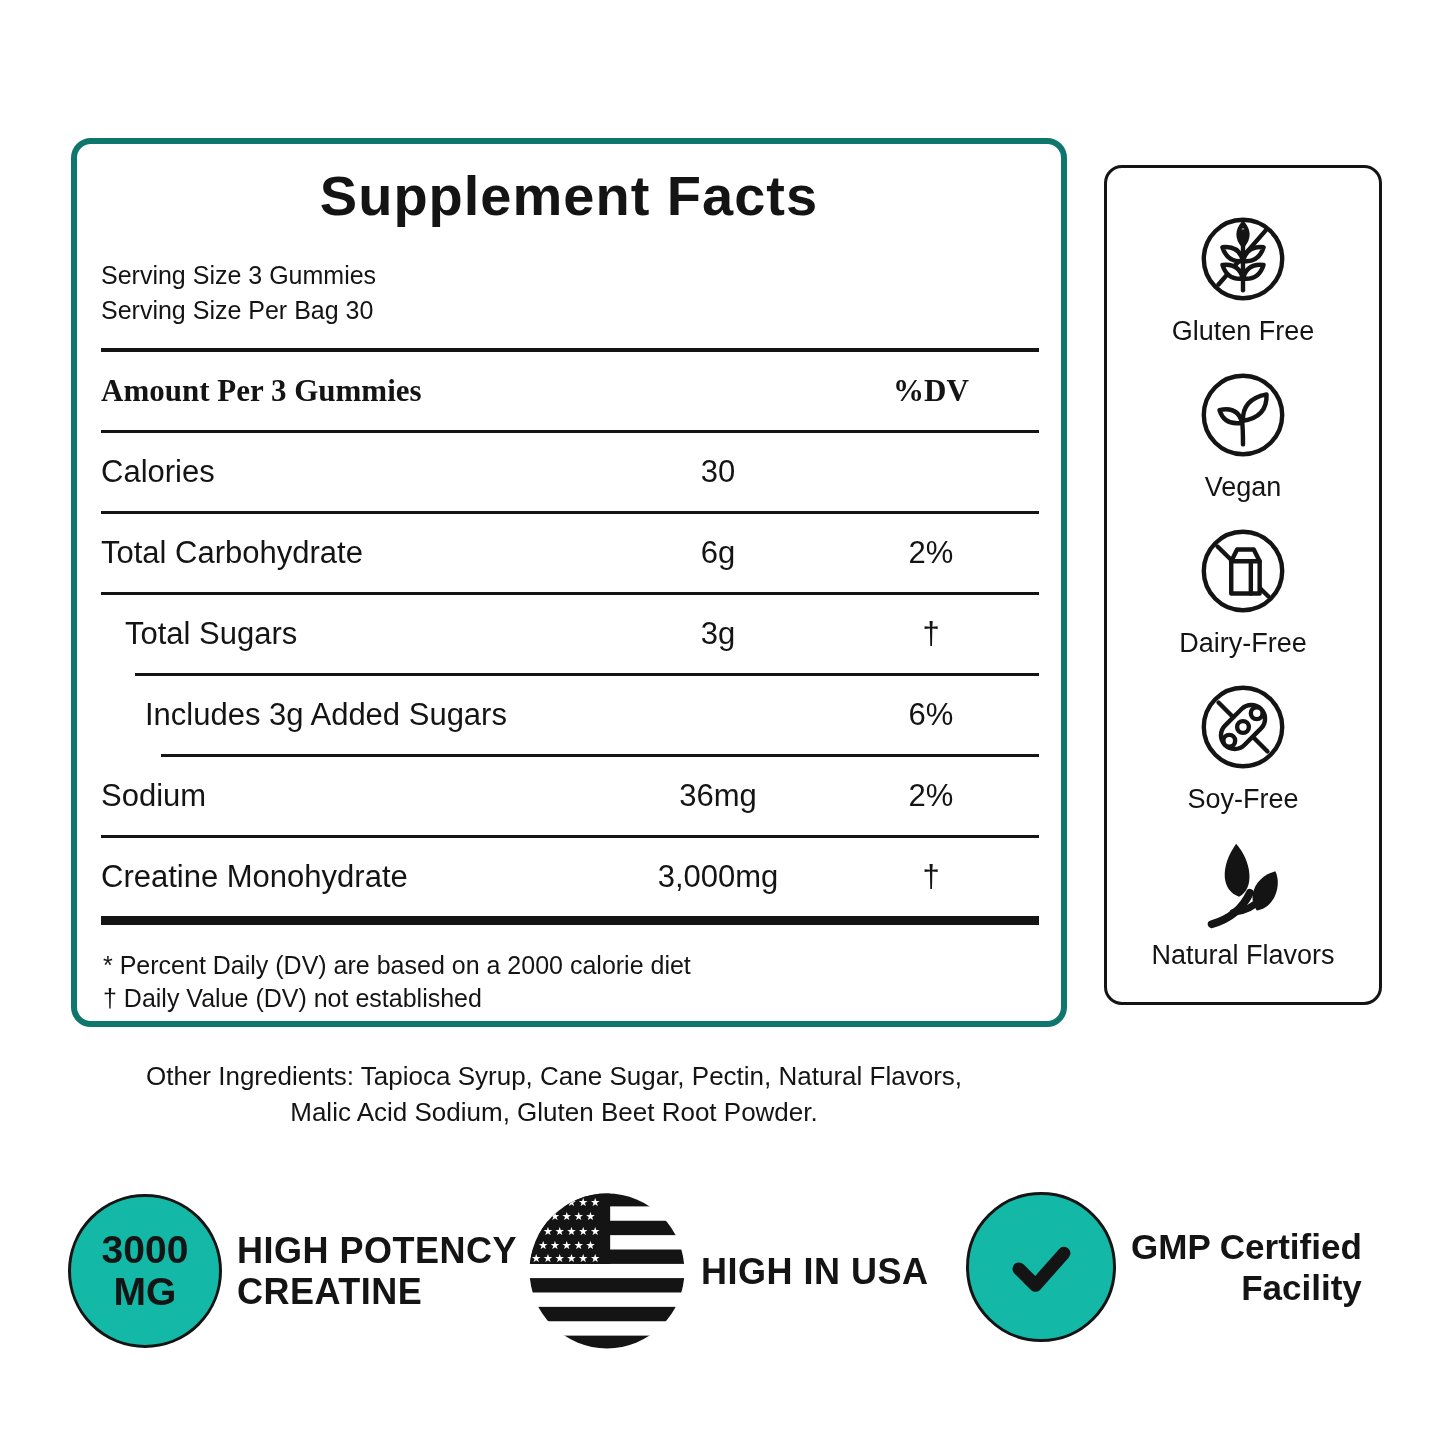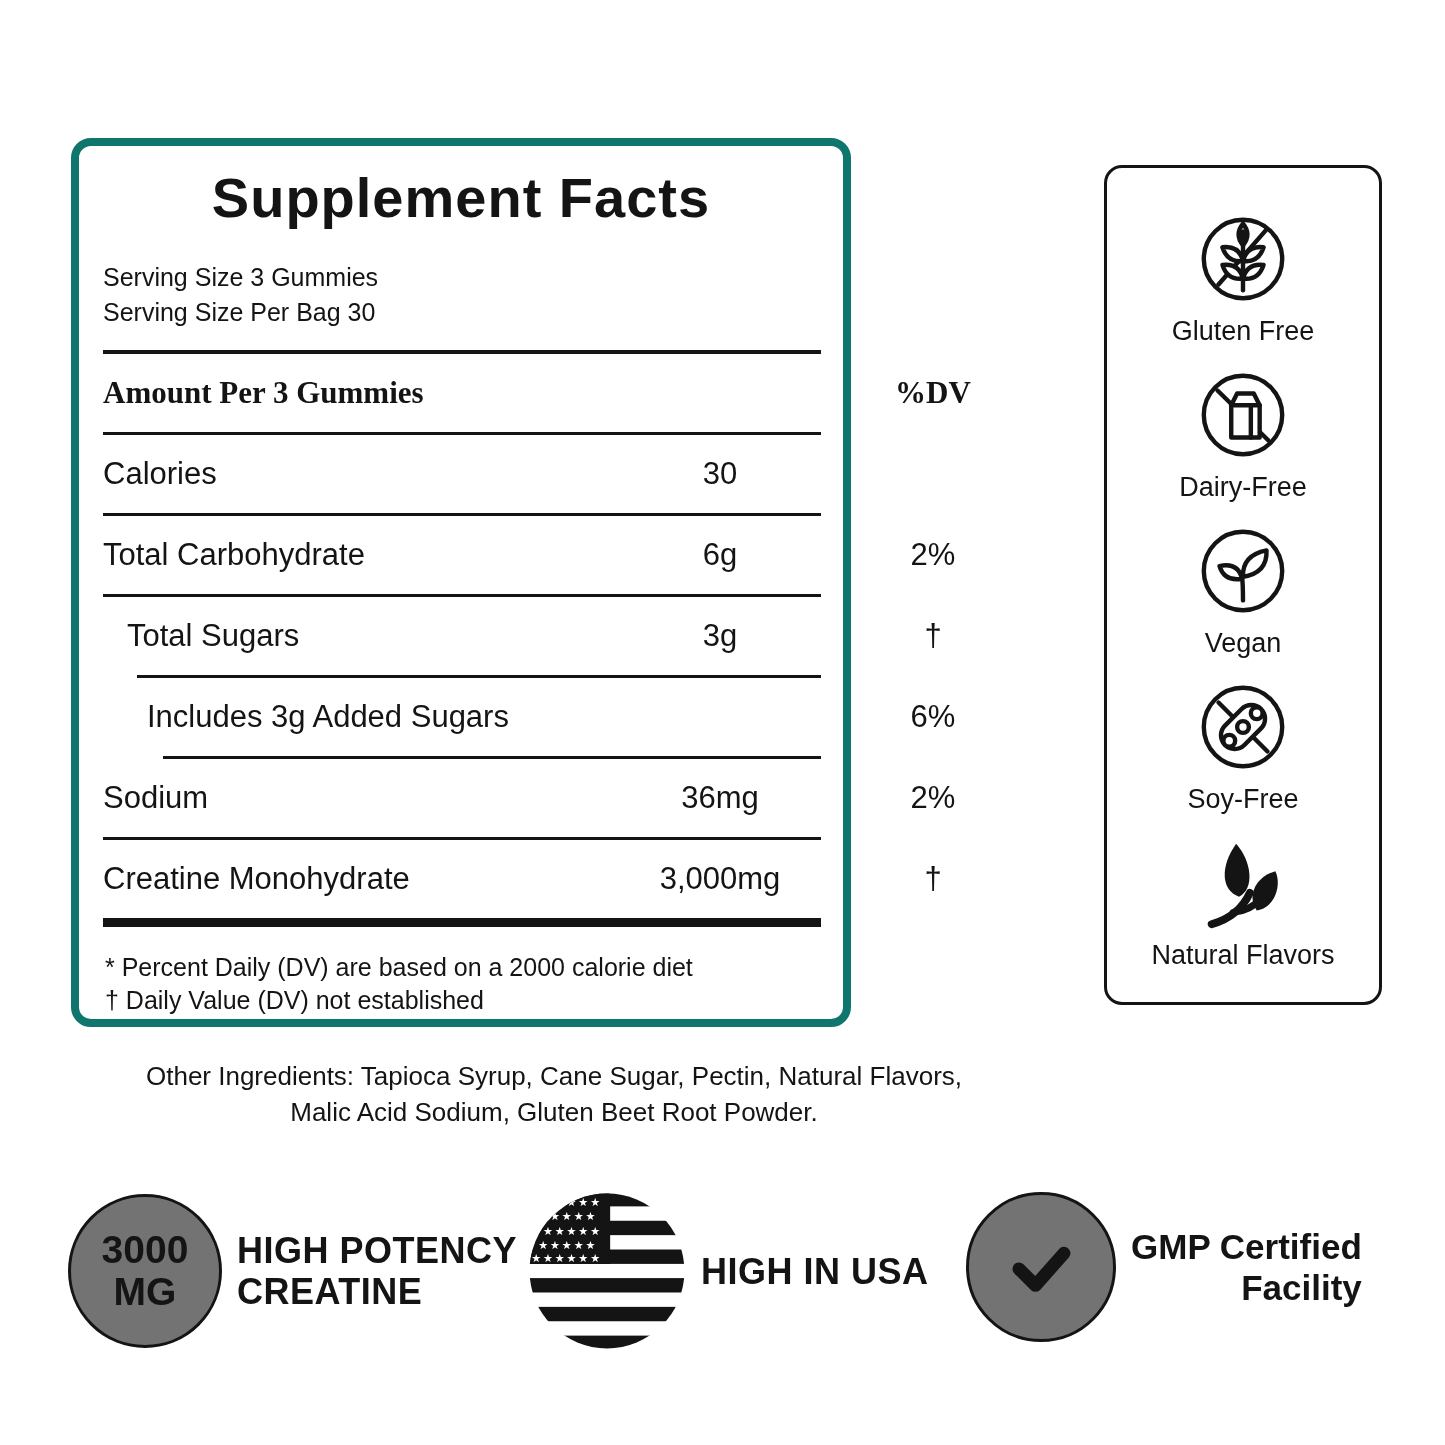--- a/index.html
+++ b/index.html
@@ -1,22 +1,22 @@
 <!DOCTYPE html>
 <html><head>
 <meta charset="utf-8">
 <style>
   html,body { margin:0; padding:0; background:#ffffff; }
   body { width:1445px; height:1445px; font-family:"Liberation Sans", sans-serif; color:#141414; }
   .canvas { position:relative; width:1445px; height:1445px; background:#fff; overflow:hidden; }
 
   
   .facts-panel {
-    position:absolute; left:71px; top:138px; width:780px; height:889px;
-    border:8px solid #0f766e; border-radius:20px; box-sizing:border-box; background:#fff;
+    position:absolute; left:71px; top:138px; width:996px; height:889px;
+    border:6px solid #0f766e; border-radius:20px; box-sizing:border-box; background:#fff;
   }
   .facts-title { margin-top:20px; text-align:center; font-size:56px; line-height:64px; font-weight:700; letter-spacing:1px; }
   .serving-block { margin:30px 0 0 24px; font-size:25px; line-height:35px; }
   .rule { background:#141414; margin-left:24px; margin-right:22px; }
   .rule-top { height:4px; margin-top:20px; }
   .rule-thin { height:3px; }
   .rule-ind1 { margin-left:58px; }
   .rule-ind2 { margin-left:84px; }
   .t-row { position:relative; height:78px; display:flex; align-items:center; padding-left:24px; font-size:31px; box-sizing:border-box; }
   .t-row.header-row { font-weight:700;font-family:Liberation Serif, serif; }
@@ -37,21 +37,21 @@
     display:flex; flex-direction:column; align-items:center; padding-top:42px;
   }
   .side-item { display:flex; flex-direction:column; align-items:center; margin-bottom:19px; }
   .side-icon { width:98px; height:98px; }
   .side-icon svg { width:100%; height:100%; display:block; }
   .side-label { margin-top:8px; font-size:27px; white-space:nowrap; }
 
   
   .bottom-badge { position:absolute; display:flex; align-items:center; }
   .circle-badge {
-    border:3px solid #141414; border-radius:50%; box-sizing:border-box; background:#737373;
+    border:3px solid #141414; border-radius:50%; box-sizing:border-box; background:#14b8a6;
     display:flex; flex-direction:column; align-items:center; justify-content:center;
   }
   .mg-circle { width:154px; height:154px; font-size:39px; line-height:42px; font-weight:700; }
   .gmp-circle { width:150px; height:150px; }
   .badge-label { margin-left:15px; font-size:36px; line-height:41px; font-weight:700; }
   .badge-label.upper { letter-spacing:0.5px; }
   .flag-wrap { width:158px; height:158px; }
   .flag-wrap svg, .gmp-circle svg { display:block; }
 
   .ico { stroke:#141414; fill:none; stroke-width:4.5; stroke-linecap:round; stroke-linejoin:round; }
@@ -147,39 +147,39 @@
           <line class="ico" x1="50" y1="22" x2="50" y2="82"></line>
         </svg>
       </span>
       <span class="side-label">Gluten Free</span>
     </div>
 
     <div class="side-item">
       <span class="side-icon">
         <svg viewBox="0 0 100 100">
           <circle class="ico" cx="50" cy="50" r="40"></circle>
+          <path class="ico" d="M50 80 Q50 64 49 55"></path>
+          <path class="ico-fill" d="M50 56 Q49 34 74 29 Q75 52 50 56 Z"></path>
+          <path class="ico-fill" d="M49 58 Q31 61 26 45 Q45 41 49 58 Z"></path>
+        </svg>
+      </span>
+      <span class="side-label">Vegan</span>
+    </div>
+
+    <div class="side-item">
+      <span class="side-icon">
+        <svg viewBox="0 0 100 100">
+          <circle class="ico" cx="50" cy="50" r="40"></circle>
           <line class="ico" x1="24" y1="25" x2="76" y2="76"></line>
           <path class="ico-fill" d="M38 40 L44 28 L61 28 L67 40 L67 73 L38 73 Z"></path>
           <line class="ico" x1="38" y1="40" x2="67" y2="40"></line>
           <line class="ico" x1="58" y1="40" x2="58" y2="73"></line>
         </svg>
       </span>
       <span class="side-label">Dairy-Free</span>
-    </div>
-
-    <div class="side-item">
-      <span class="side-icon">
-        <svg viewBox="0 0 100 100">
-          <circle class="ico" cx="50" cy="50" r="40"></circle>
-          <path class="ico" d="M50 80 Q50 64 49 55"></path>
-          <path class="ico-fill" d="M50 56 Q49 34 74 29 Q75 52 50 56 Z"></path>
-          <path class="ico-fill" d="M49 58 Q31 61 26 45 Q45 41 49 58 Z"></path>
-        </svg>
-      </span>
-      <span class="side-label">Vegan</span>
     </div>
 
     <div class="side-item">
       <span class="side-icon">
         <svg viewBox="0 0 100 100">
           <circle class="ico" cx="50" cy="50" r="40"></circle>
           <line class="ico" x1="25" y1="25" x2="75" y2="75"></line>
           <rect class="ico-fill" x="24" y="36" width="52" height="28" rx="14" transform="rotate(-45 50 50)"></rect>
           <circle class="ico-fill" cx="36" cy="64" r="6"></circle>
           <circle class="ico-fill" cx="50" cy="50" r="6"></circle>

